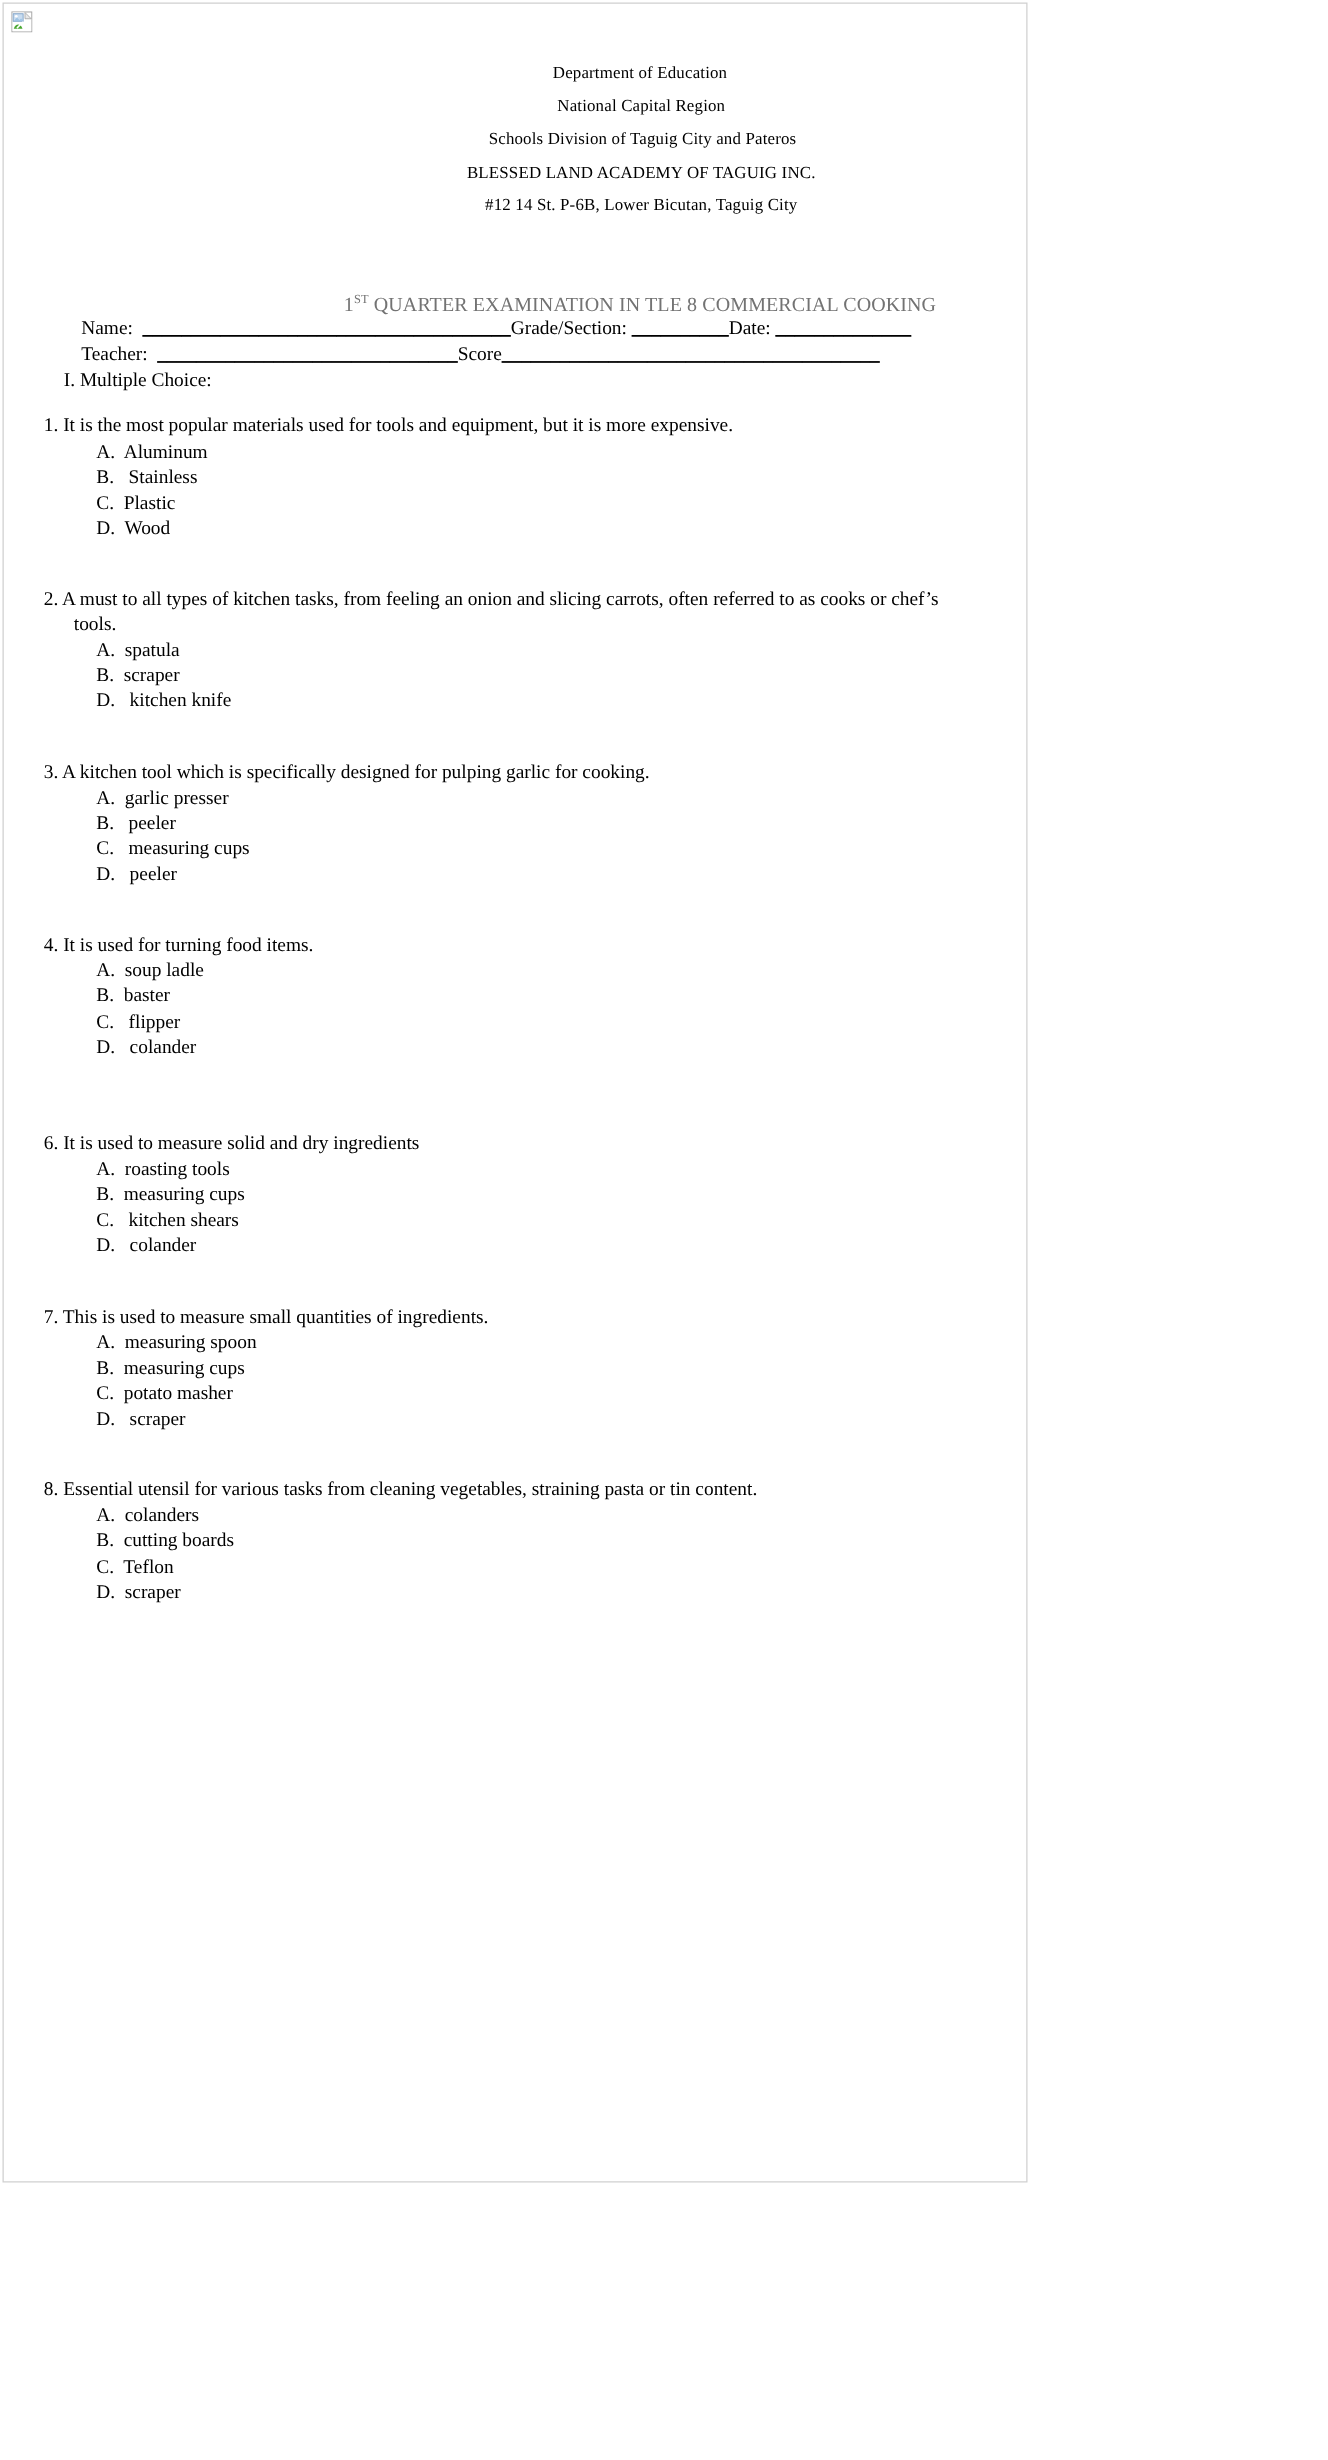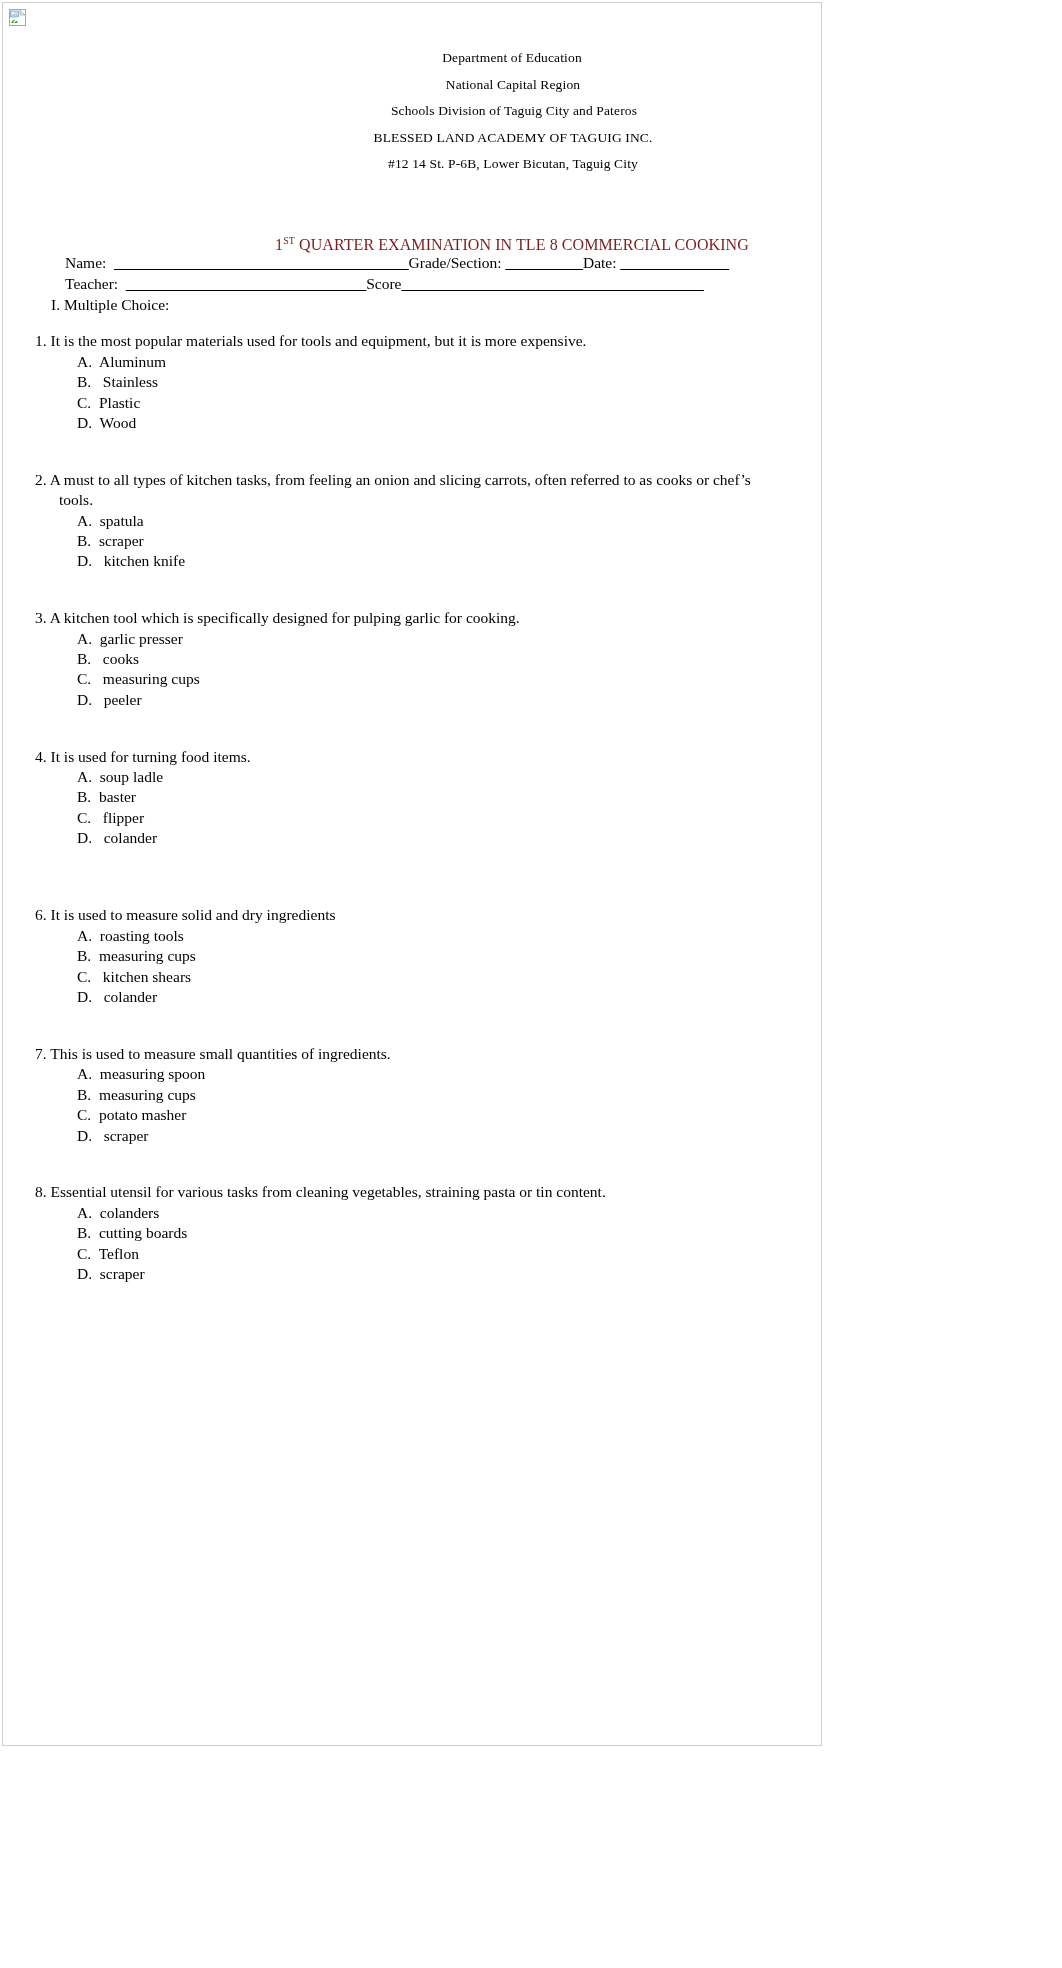--- a/index.html
+++ b/index.html
@@ -54,21 +54,21 @@
   .hdr-shift-2 { padding-left: 4px; }
   .hdr-shift-3 { padding-left: 2px; }
 
   
   .exam-title {
     position: absolute;
     left: 0;
     top: 232px;
     width: 1018px;
     text-align: center;
-    color: #7f1d1d;
+    color: #737373;
     font-size: 16px;
     line-height: 19px;
     letter-spacing: 0.005em;
     padding-left: 0px;
   }
   .exam-title sup {
     font-size: 0.62em;
     vertical-align: super;
     line-height: 0;
   }
@@ -79,21 +79,21 @@
     left: 0;
     top: 250px;
     width: 1018px;
     font-size: 15.5px;
     line-height: 20.5px;
   }
   .info-line {
     white-space: pre;
     padding-left: 62px;
   }
-  .ul { text-decoration: underline; text-decoration-skip-ink: none; }
+  .ul { text-decoration: underline; text-decoration-skip-ink: none; font-weight: bold; }
 
   
   .content {
     position: absolute;
     left: 0;
     top: 292px;
     width: 1018px;
     font-size: 15.5px;
     line-height: 20.4px;
   }
@@ -172,21 +172,21 @@
           <div class="q-text">2. A must to all types of kitchen tasks, from feeling an onion and slicing carrots, often referred to as cooks or chef’s</div>
           <div class="q-cont">tools.</div>
           <div class="choice">A.  spatula</div>
           <div class="choice">B.  scraper</div>
           <div class="choice">D.   kitchen knife</div>
         </div>
         <div class="gap gap-small"></div>
         <div class="question">
           <div class="q-text">3. A kitchen tool which is specifically designed for pulping garlic for cooking.</div>
           <div class="choice">A.  garlic presser</div>
-          <div class="choice">B.   cooks</div>
+          <div class="choice">B.   peeler</div>
           <div class="choice">C.   measuring cups</div>
           <div class="choice">D.   peeler</div>
         </div>
         <div class="gap gap-small"></div>
         <div class="question">
           <div class="q-text">4. It is used for turning food items.</div>
           <div class="choice">A.  soup ladle</div>
           <div class="choice">B.  baster</div>
           <div class="choice">C.   flipper</div>
           <div class="choice">D.   colander</div>

